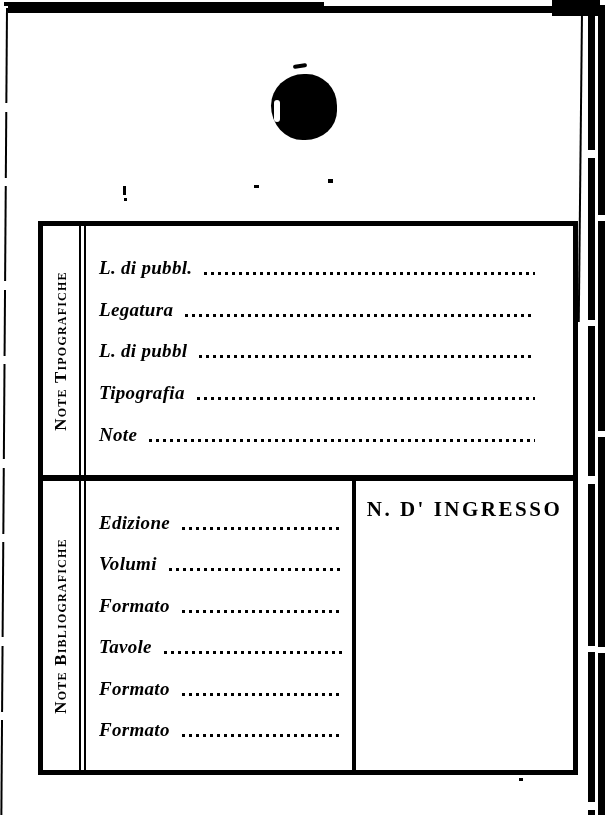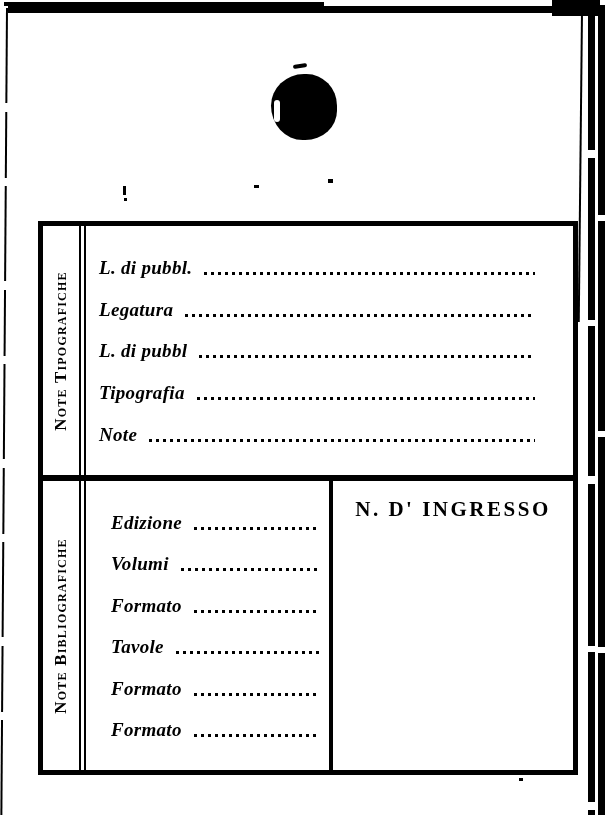--- a/index.html
+++ b/index.html
@@ -53,21 +53,21 @@
   .side-label { position:absolute; left:50%; top:50%;
                 transform:translate(-50%,-50%) rotate(-90deg);
                 white-space:nowrap;
                 font-family:"Liberation Serif", serif;
                 font-variant:small-caps; font-weight:700;
                 font-size:17px; letter-spacing:1.2px; }
 
   .fields { flex:1; display:flex; flex-direction:column;
             justify-content:space-evenly; padding:10px 0 8px 13px;
             box-sizing:border-box; min-width:0;text-align:right; }
-  .fields-narrow { width:235px; flex:none; border-right:4px solid #000;margin-left:12px; }
+  .fields-narrow { width:270px; flex:none; border-right:4px solid #000; }
 
   .row { display:flex; align-items:flex-end; }
   .flabel { font-family:"Liberation Serif", serif; font-style:italic;
             font-weight:700; font-size:19px; line-height:1;
             letter-spacing:0.3px; padding-bottom:1px; white-space:nowrap; }
   .leader { flex:1; height:3px; margin:0 38px 3px 12px;
             background:repeating-linear-gradient(90deg,#000 0 3px,transparent 3px 7px); }
   .fields-narrow .leader { margin:0 10px 3px 12px; }
 
   .ingresso { flex:1; padding-top:16px; text-align:center; }

